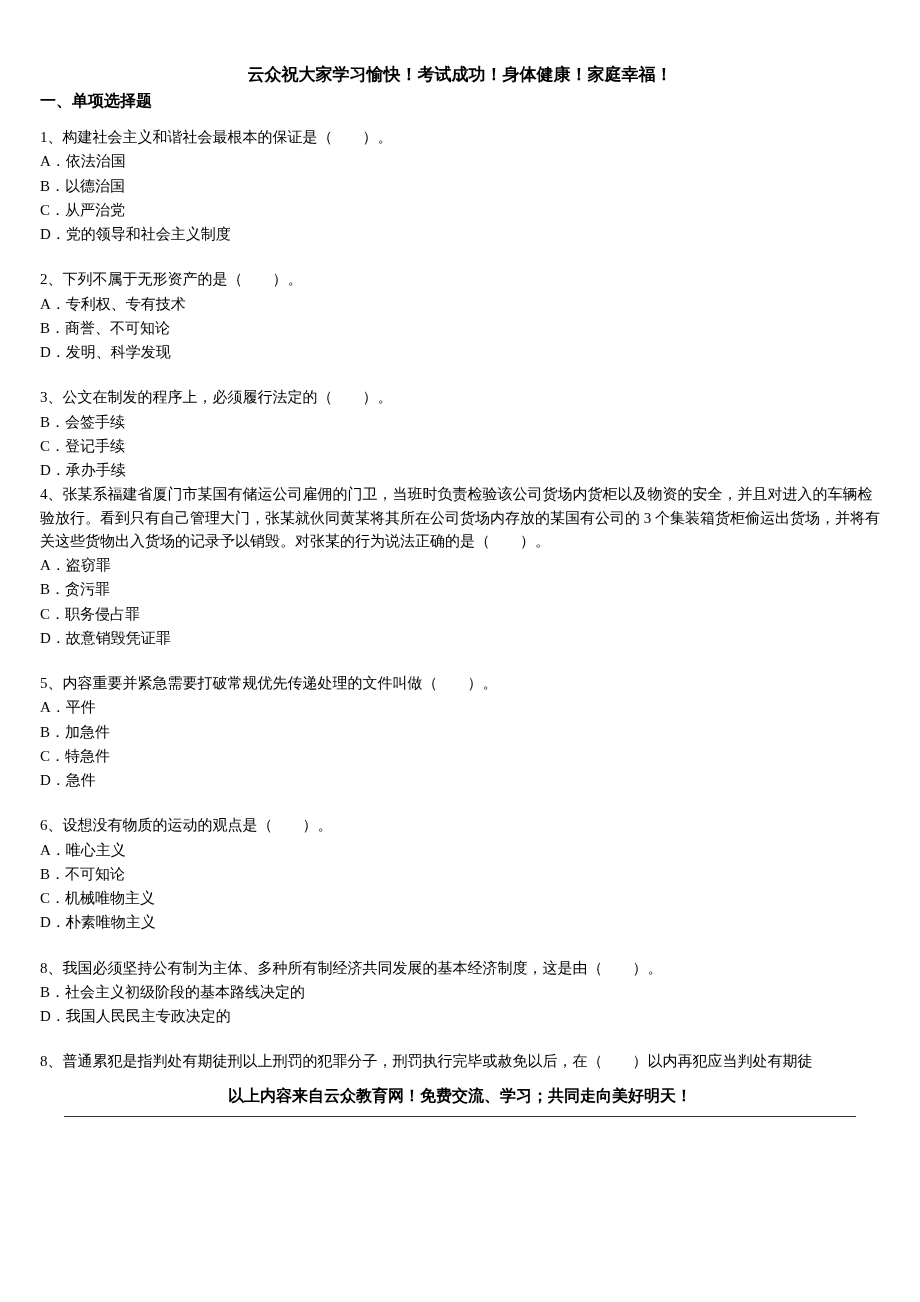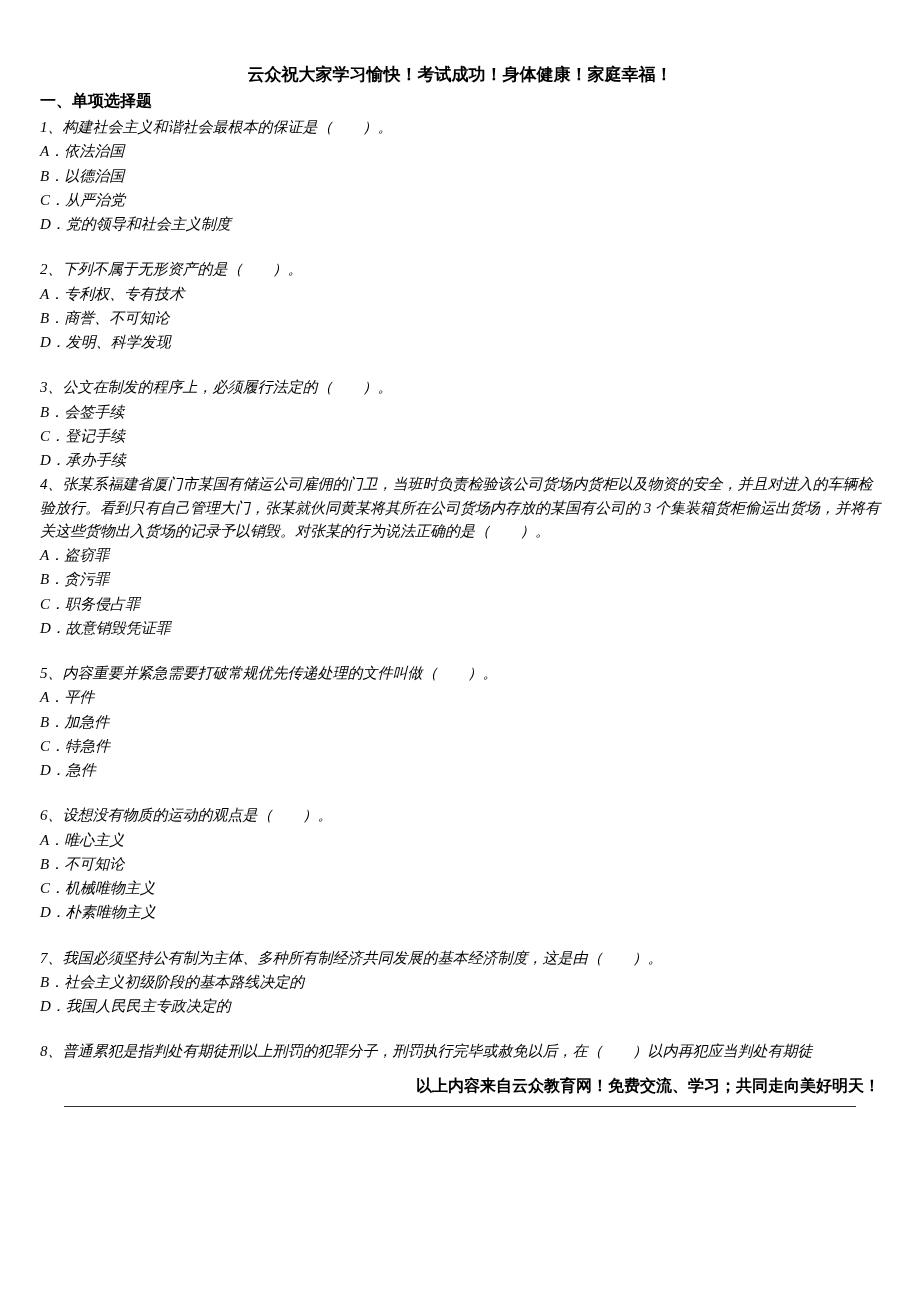--- a/index.html
+++ b/index.html
@@ -16,33 +16,32 @@
     }
     .header-title {
       text-align: center;
       font-weight: bold;
       font-size: 17px;
       margin-bottom: 1px;
     }
     .section-title {
       font-weight: bold;
       font-size: 16px;
-      margin-bottom: 2px;
+      margin-bottom: 12px;
     }
     .question-block {
       margin-bottom: 22px;
-      font-style: italic;
     }
     .question-block.tight {
       margin-bottom: 0;
     }
     .q-stem { margin-bottom: 1px; }
     .q-opt { margin-bottom: 1px; }
     .footer {
-      text-align: right;
+      text-align: center;
       font-weight: bold;
       font-size: 16px;
       margin-top: 10px;
     }
     .rule {
       border: none;
       border-top: 1px solid #333;
       margin: 8px 24px 0 24px;
     }
   </style>
@@ -93,21 +92,21 @@
 
 <div class="question-block">
   <div class="q-stem">6、设想没有物质的运动的观点是（　　）。</div>
   <div class="q-opt">A．唯心主义</div>
   <div class="q-opt">B．不可知论</div>
   <div class="q-opt">C．机械唯物主义</div>
   <div class="q-opt">D．朴素唯物主义</div>
 </div>
 
 <div class="question-block">
-  <div class="q-stem">7、我国必须坚持公有制为主体、多种所有制经济共同发展的基本经济制度，这是由（　　）。</div>
+  <div class="q-stem">8、我国必须坚持公有制为主体、多种所有制经济共同发展的基本经济制度，这是由（　　）。</div>
   <div class="q-opt">B．社会主义初级阶段的基本路线决定的</div>
   <div class="q-opt">D．我国人民民主专政决定的</div>
 </div>
 
 <div class="question-block tight">
   <div class="q-stem">8、普通累犯是指判处有期徒刑以上刑罚的犯罪分子，刑罚执行完毕或赦免以后，在（　　）以内再犯应当判处有期徒</div>
 </div>
 
 <div class="footer">以上内容来自云众教育网！免费交流、学习；共同走向美好明天！</div>
 

